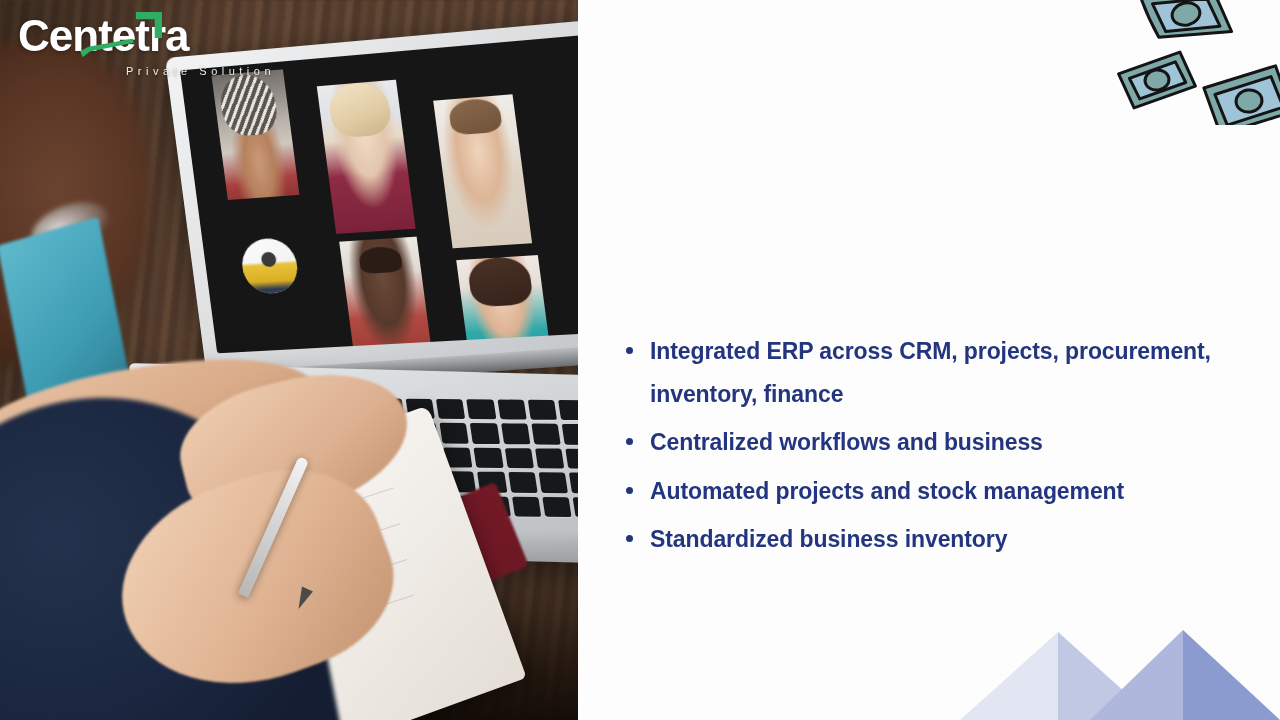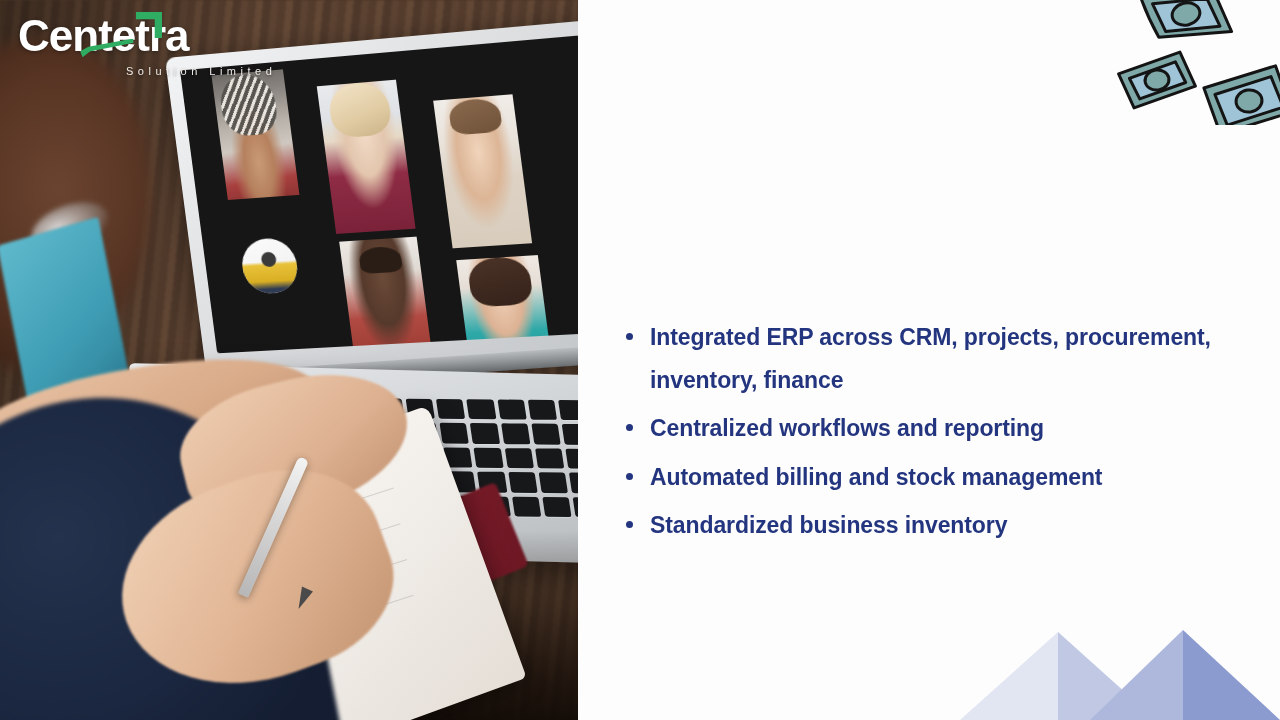--- a/index.html
+++ b/index.html
@@ -296,21 +296,21 @@
   #page-title {
     position:absolute; left:64px; top:218px;
     font-size:52px;
     font-weight:700;
     color:#20318A;
     letter-spacing:-0.6px;
     line-height:1.1;
     white-space:nowrap;
   }
   #bullets {
-    position:absolute; left:40px; top:316px;
+    position:absolute; left:40px; top:330px;
     width:640px;
     list-style:none;
   }
   #bullets li {
     position:relative;
     padding-left:32px;
     margin-bottom:6px;
     font-size:23px;
     font-weight:700;
     color:#24357F;
@@ -475,21 +475,21 @@
     <div class="person-hand-left"></div>
     <div class="pen"></div>
     <div class="pen-tip"></div>
 
     <div id="logo">
       <div class="logo-word">
         <span>Cen</span><span>tetra</span>
         <span class="logo-mark"></span>
         <span class="logo-tick"></span>
       </div>
-      <div class="logo-sub">Solution Limited</div>
+      <div class="logo-sub">Private Solution</div>
     </div>
   </div>
 
   <div id="content">
 
     <div id="money">
       <svg width="170" height="125" viewBox="0 0 170 125" xmlns="http://www.w3.org/2000/svg">
         <g stroke="#141414" stroke-width="3" stroke-linejoin="round">
           <path d="M36,-14 L108,-4 L116,42 L44,30 Q38,8 36,-14 Z" fill="#7FA8A8" transform="rotate(-14 76 14)"></path>
           <path d="M46,-4 L100,4 L106,34 L52,26 Z" fill="#9FC4D8" transform="rotate(-14 76 14)"></path>
@@ -500,22 +500,22 @@
           <path d="M96,82 L170,70 L180,118 L106,130 Z" fill="#7FA8A8" transform="rotate(-8 138 100)"></path>
           <path d="M106,90 L164,80 L172,112 L114,122 Z" fill="#9FC4D8" transform="rotate(-8 138 100)"></path>
           <ellipse cx="139" cy="101" rx="13" ry="11" fill="#7FA8A8" transform="rotate(-8 139 101)"></ellipse>
         </g>
       </svg>
     </div>
 
 
     <ul id="bullets">
       <li>Integrated ERP across CRM, projects, procurement, inventory, finance</li>
-      <li>Centralized workflows and reporting</li>
-      <li>Automated billing and stock management</li>
+      <li>Centralized workflows and business</li>
+      <li>Automated projects and stock management</li>
       <li>Standardized business inventory</li>
     </ul>
 
     <div id="mountains">
       <svg width="340" height="92" viewBox="0 0 340 92" xmlns="http://www.w3.org/2000/svg">
         <polygon points="118,4 20,92 118,92" fill="#E2E6F3"></polygon>
         <polygon points="118,4 216,92 118,92" fill="#C0C8E4"></polygon>
         <polygon points="243,2 150,92 243,92" fill="#AEB8DC"></polygon>
         <polygon points="243,2 340,92 243,92" fill="#8B9BD0"></polygon>
       </svg>

